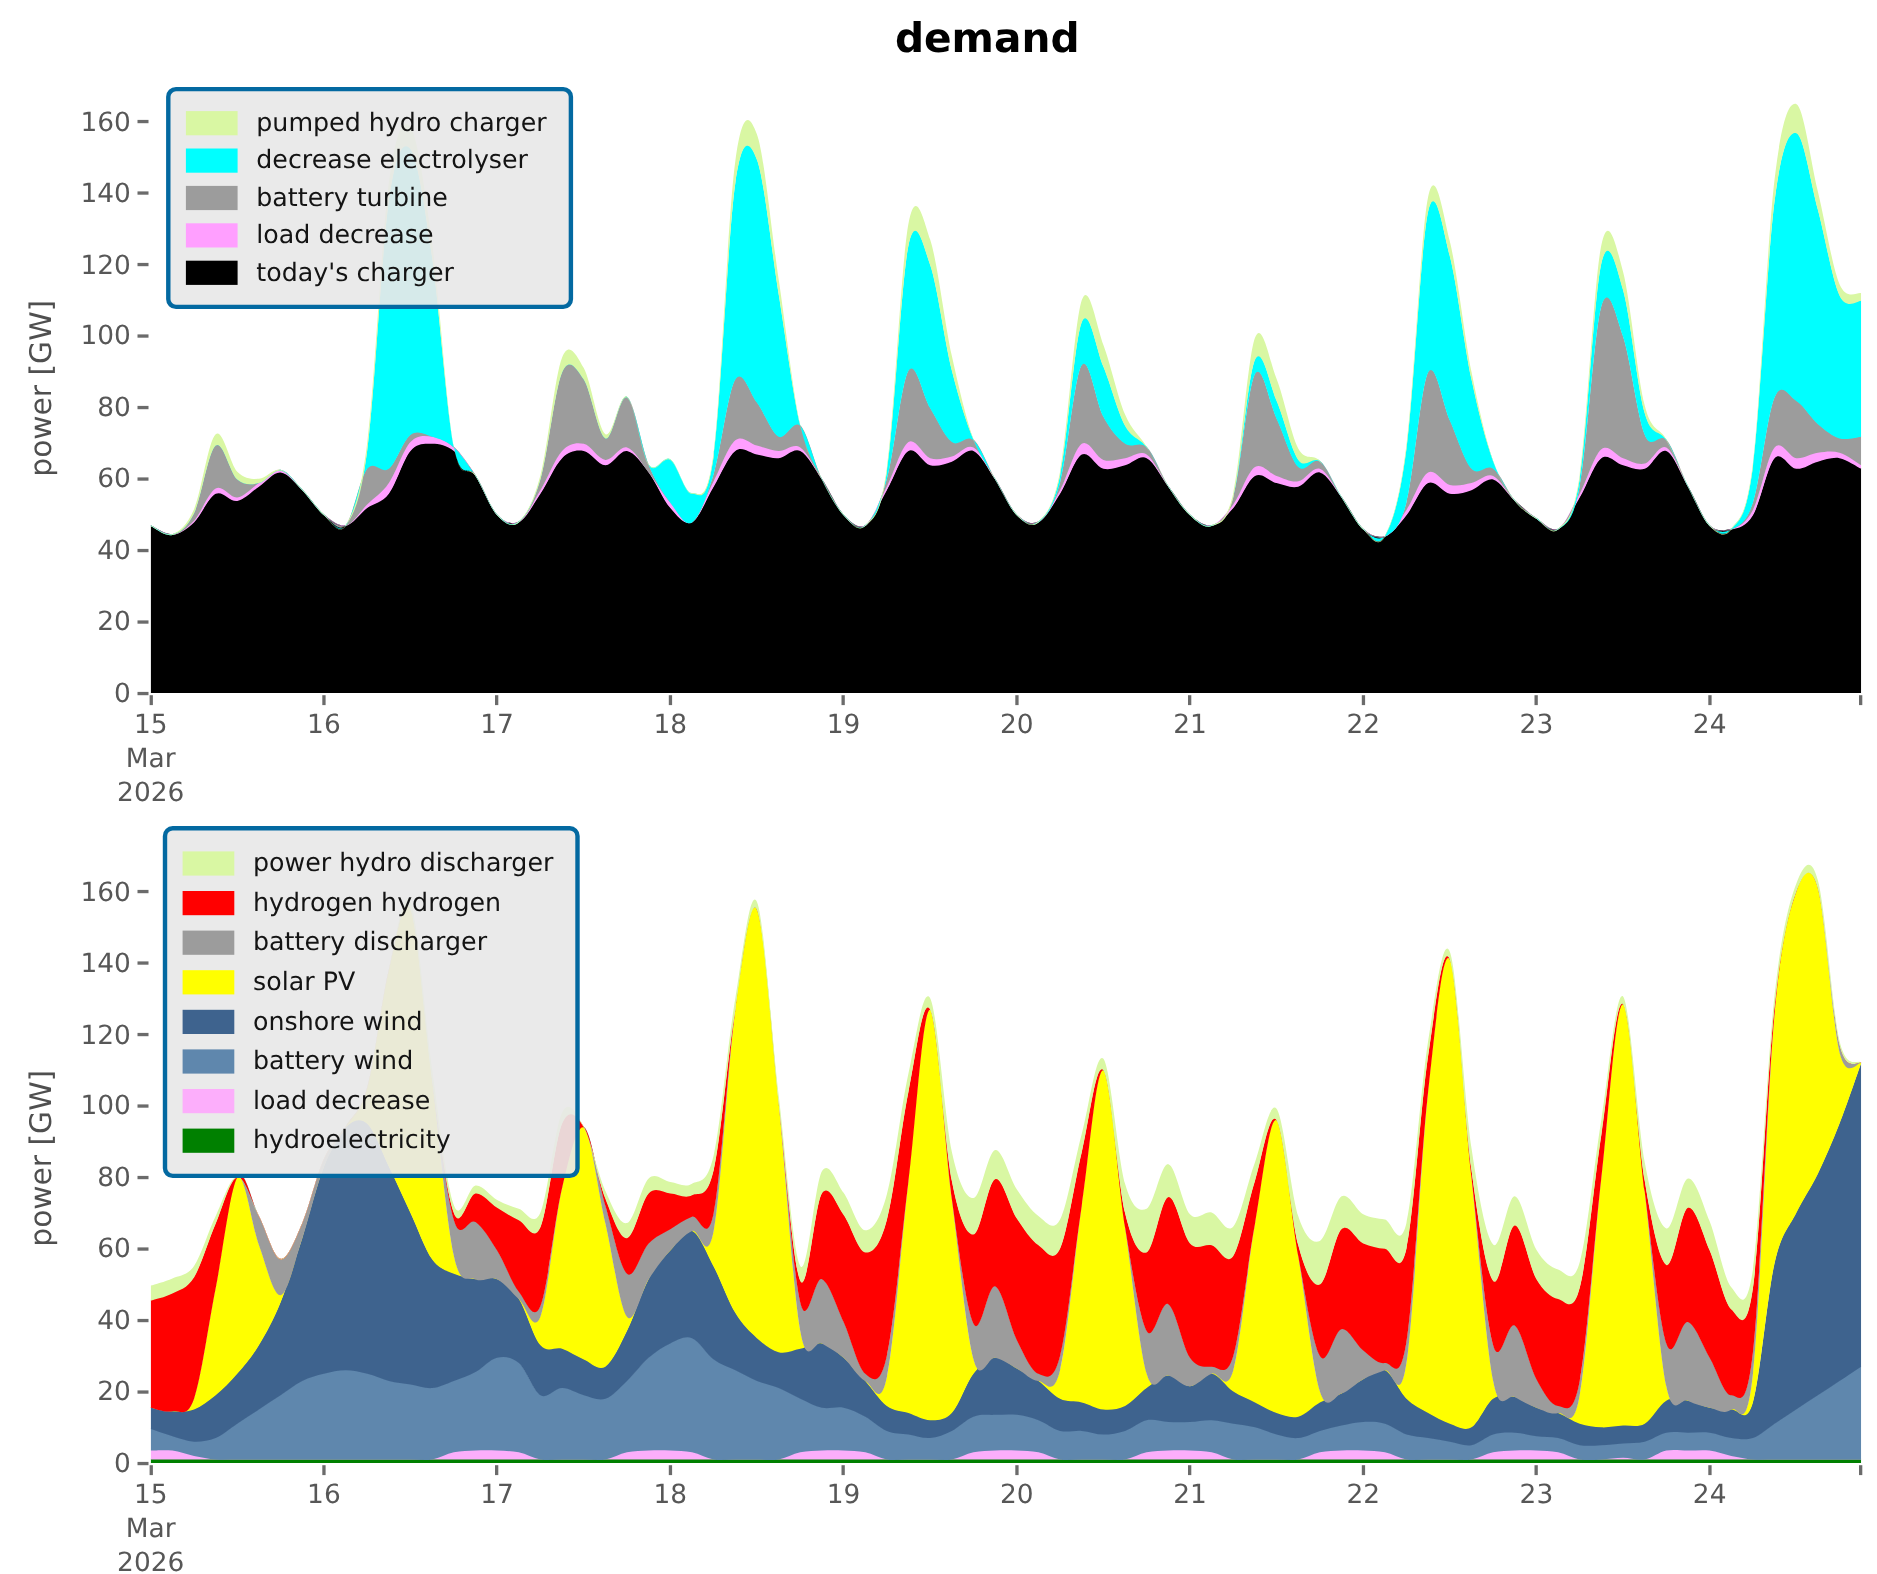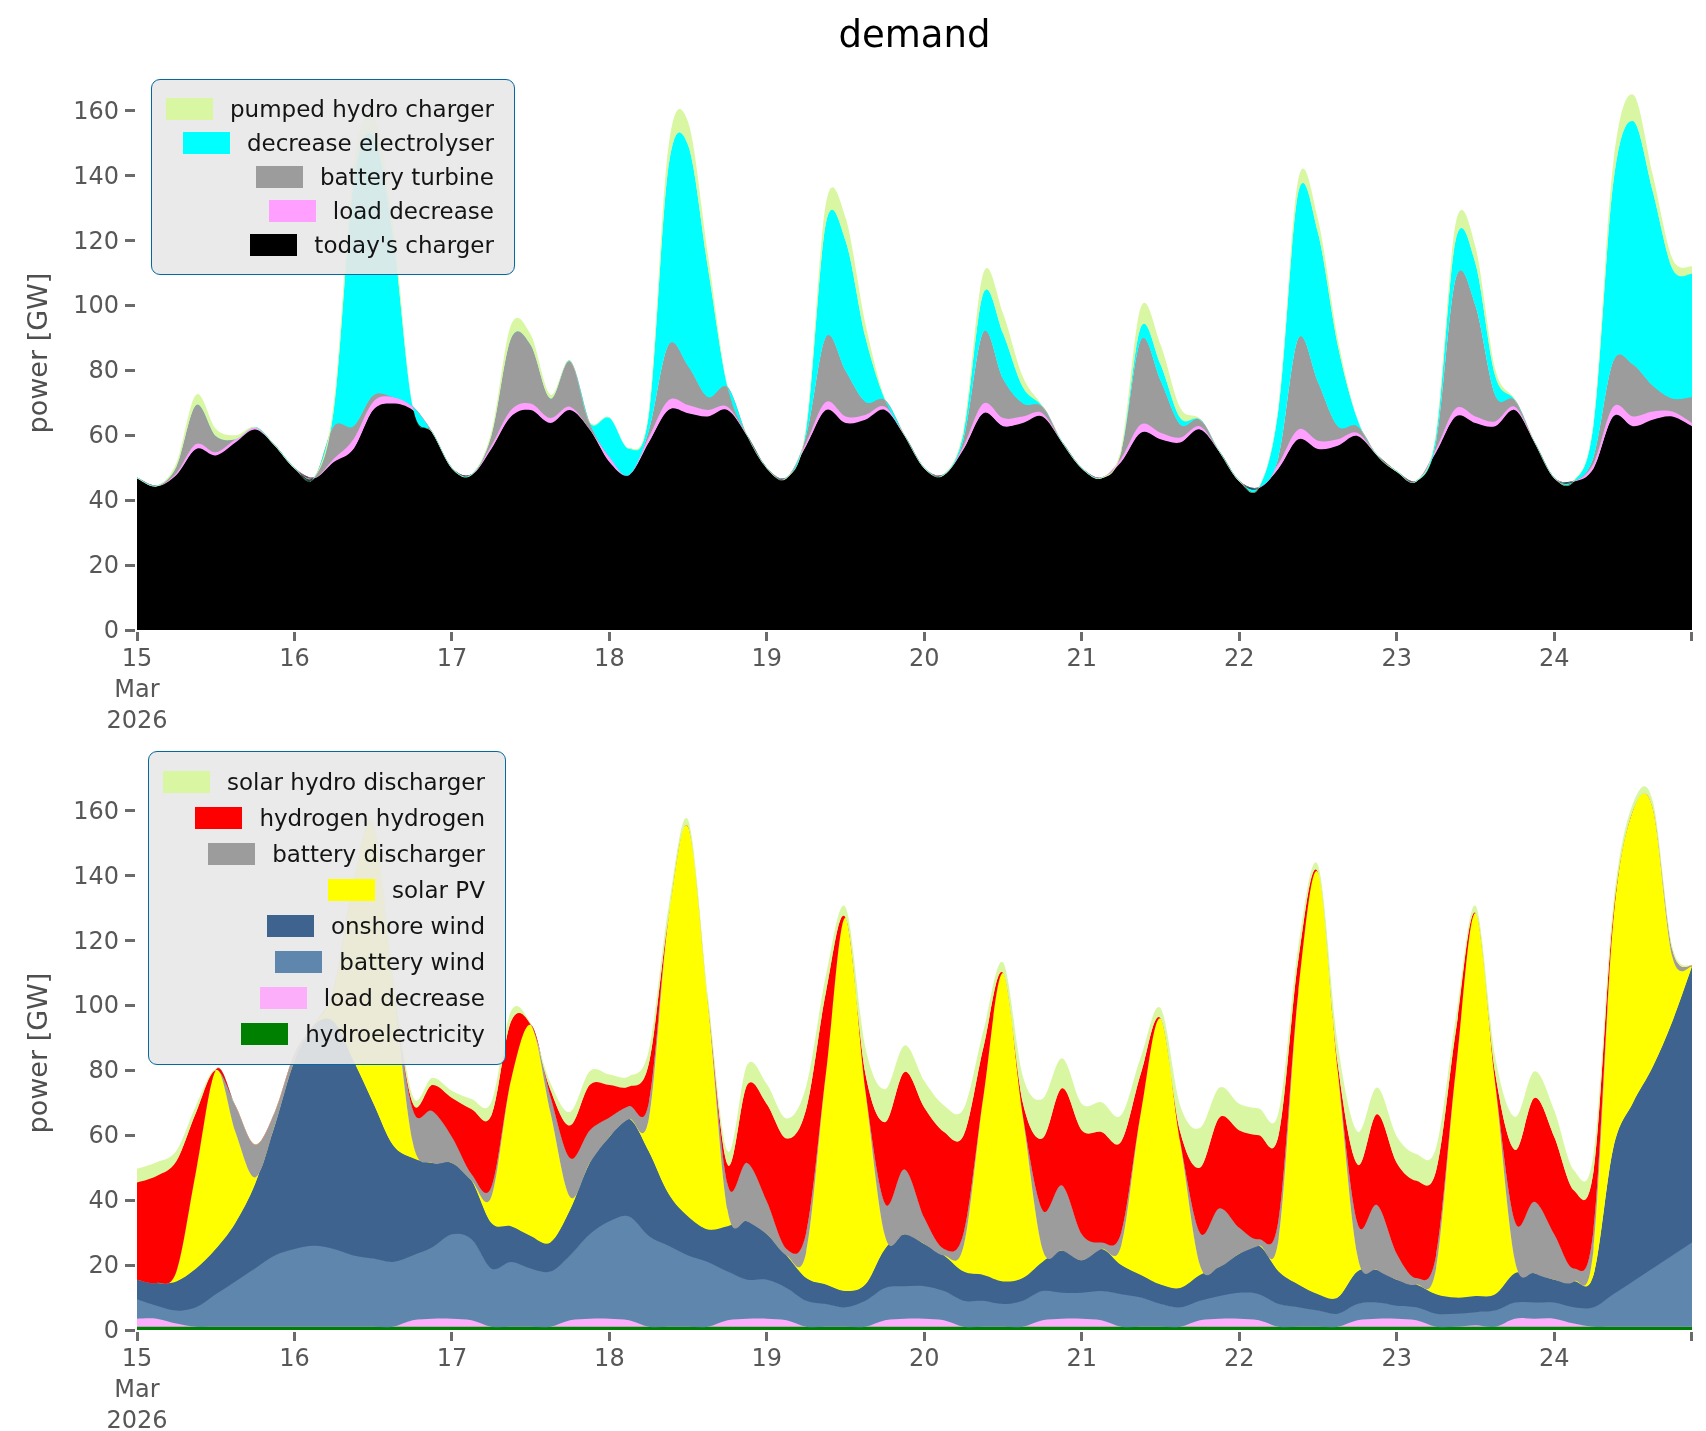--- a/index.html
+++ b/index.html
@@ -1,26 +1,26 @@
 <!DOCTYPE html>
 <html><head>
 <meta charset="utf-8">
 <style>
   html,body{margin:0;padding:0;background:#ffffff;overflow:hidden;}
   body{font-family:"DejaVu Sans","Liberation Sans",sans-serif;}
   .fig{position:relative;width:1706px;height:1431px;background:#ffffff;}
-  .chart-title{position:absolute;left:137px;width:1555px;text-align:center;font-size:37px;color:#000;font-weight:400;}
+  .chart-title{position:absolute;left:120px;width:1555px;text-align:center;font-size:37px;color:#000;font-weight:700;}
   .ylabel{position:absolute;width:320px;height:32px;text-align:center;font-size:27px;color:#4f4f4f;transform:rotate(-90deg);}
   .plot-svg{position:absolute;display:block;}
   .ticklabel{position:absolute;font-size:24px;color:#575757;line-height:28px;}
   .ytl{width:80px;text-align:right;}
   .xtl{width:110px;text-align:center;}
   .tickmark{position:absolute;background:#6b6b6b;}
-  .legend{position:absolute;background:rgba(232,232,232,0.92);border:1px solid #0369a1;border-radius:9px;
-          padding:12px 20px 12px 14px;display:flex;flex-direction:column;align-items:flex-end;}
+  .legend{position:absolute;background:rgba(232,232,232,0.92);border:4px solid #0369a1;border-radius:9px;
+          padding:12px 20px 12px 14px;display:flex;flex-direction:column;}
   .legend .lrow{display:flex;align-items:center;gap:17px;}
   .legend .sw{width:47px;height:22px;flex:0 0 auto;}
   .legend .ltext{font-size:23px;color:#141414;white-space:nowrap;}
   .leg-demand .lrow{margin:4px 0;}
   .leg-supply .lrow{margin:5px 0;}
 </style>
 </head>
 <body>
 
 <div class="fig">
@@ -68,21 +68,21 @@
         <path d="M0.0,504.0C3.3,504.6 13.1,507.0 19.7,507.3C26.2,507.6 32.8,508.1 39.4,505.7C45.9,503.2 52.5,498.1 59.1,492.7C65.6,487.3 72.2,480.8 78.7,473.2C85.3,465.6 91.9,458.1 98.4,447.2C105.0,436.4 111.5,424.5 118.1,408.3C124.7,392.1 131.2,370.4 137.8,349.9C144.3,329.3 150.9,301.7 157.5,285.0C164.0,268.2 170.6,255.8 177.2,249.3C183.7,242.8 190.3,240.1 196.8,246.0C203.4,252.0 210.0,271.4 216.5,285.0C223.1,298.5 229.6,313.1 236.2,327.2C242.8,341.2 249.3,360.2 255.9,369.4C262.4,378.5 269.0,379.4 275.6,382.3C282.1,385.3 288.7,386.4 295.3,387.2C301.8,388.0 308.4,384.2 314.9,387.2C321.5,390.2 328.1,395.0 334.6,405.1C341.2,415.1 347.7,439.7 354.3,447.2C360.9,454.8 367.4,448.3 374.0,450.5C380.5,452.7 387.1,457.5 393.7,460.2C400.2,462.9 406.8,471.0 413.4,466.7C419.9,462.4 426.5,447.5 433.0,434.3C439.6,421.0 446.2,399.4 452.7,387.2C459.3,375.0 465.8,368.5 472.4,361.2C479.0,353.9 485.5,341.0 492.1,343.4C498.6,345.8 505.2,363.4 511.8,375.8C518.3,388.3 524.9,407.2 531.5,418.0C538.0,428.9 544.6,434.8 551.1,440.8C557.7,446.7 564.3,452.1 570.8,453.7C577.4,455.4 583.9,451.8 590.5,450.5C597.1,449.1 603.6,444.3 610.2,445.6C616.8,447.0 623.3,452.9 629.9,458.6C636.4,464.3 643.0,472.4 649.6,479.7C656.1,487.0 662.7,497.6 669.2,502.4C675.8,507.3 682.4,506.7 688.9,508.9C695.5,511.1 702.0,515.4 708.6,515.4C715.2,515.4 721.7,515.9 728.3,508.9C734.9,501.9 741.4,481.6 748.0,473.2C754.5,464.8 761.1,459.4 767.7,458.6C774.2,457.8 780.8,464.8 787.3,468.3C793.9,471.9 800.5,475.1 807.0,479.7C813.6,484.3 820.1,492.7 826.7,495.9C833.3,499.2 839.8,497.6 846.4,499.2C853.0,500.8 859.5,505.1 866.1,505.7C872.6,506.2 879.2,505.7 885.8,502.4C892.3,499.2 898.9,490.8 905.4,486.2C912.0,481.6 918.6,475.1 925.1,474.8C931.7,474.6 938.2,484.8 944.8,484.6C951.4,484.3 957.9,472.4 964.5,473.2C971.1,474.0 977.6,485.1 984.2,489.4C990.7,493.8 997.3,495.9 1003.9,499.2C1010.4,502.4 1017.0,506.7 1023.5,508.9C1030.1,511.1 1036.7,513.8 1043.2,512.2C1049.8,510.5 1056.4,502.7 1062.9,499.2C1069.5,495.7 1076.0,494.6 1082.6,491.1C1089.2,487.5 1095.7,481.6 1102.3,478.1C1108.8,474.6 1115.4,467.0 1122.0,470.0C1128.5,472.9 1135.1,489.4 1141.6,495.9C1148.2,502.4 1154.8,505.1 1161.3,508.9C1167.9,512.7 1174.5,516.5 1181.0,518.6C1187.6,520.8 1194.1,525.7 1200.7,521.9C1207.3,518.1 1213.8,500.5 1220.4,495.9C1226.9,491.3 1233.5,493.0 1240.1,494.3C1246.6,495.7 1253.2,501.6 1259.7,504.0C1266.3,506.5 1272.9,506.5 1279.4,508.9C1286.0,511.3 1292.6,516.5 1299.1,518.6C1305.7,520.8 1312.2,521.6 1318.8,521.9C1325.4,522.2 1331.9,520.8 1338.5,520.3C1345.0,519.7 1351.6,522.4 1358.2,518.6C1364.7,514.9 1371.3,501.1 1377.8,497.6C1384.4,494.0 1391.0,496.5 1397.5,497.6C1404.1,498.6 1410.7,502.7 1417.2,504.0C1423.8,505.4 1430.3,506.5 1436.9,505.7C1443.5,504.9 1450.0,521.4 1456.6,499.2C1463.1,477.0 1469.7,401.3 1476.3,372.6C1482.8,343.9 1489.4,340.7 1495.9,327.2C1502.5,313.6 1509.1,305.0 1515.6,291.5C1522.2,277.9 1528.8,262.8 1535.3,246.0C1541.9,229.2 1551.7,200.0 1555.0,190.8L1555.0,467.4C1551.7,469.6 1541.9,476.1 1535.3,480.4C1528.8,484.7 1522.2,489.1 1515.6,493.4C1509.1,497.7 1502.5,502.0 1495.9,506.4C1489.4,510.7 1482.8,515.0 1476.3,519.3C1469.7,523.7 1463.1,530.2 1456.6,532.3C1450.0,534.5 1443.5,533.1 1436.9,532.3C1430.3,531.5 1423.8,528.3 1417.2,527.5C1410.7,526.7 1404.1,527.5 1397.5,527.5C1391.0,527.5 1384.4,526.1 1377.8,527.5C1371.3,528.8 1364.7,534.0 1358.2,535.6C1351.6,537.2 1345.0,536.7 1338.5,537.2C1331.9,537.7 1325.4,538.6 1318.8,538.8C1312.2,539.1 1305.7,539.9 1299.1,538.8C1292.6,537.7 1286.0,533.7 1279.4,532.3C1272.9,531.0 1266.3,531.5 1259.7,530.7C1253.2,529.9 1246.6,527.7 1240.1,527.5C1233.5,527.2 1226.9,527.2 1220.4,529.1C1213.8,531.0 1207.3,537.7 1200.7,538.8C1194.1,539.9 1187.6,536.7 1181.0,535.6C1174.5,534.5 1167.9,533.4 1161.3,532.3C1154.8,531.2 1148.2,531.2 1141.6,529.1C1135.1,526.9 1128.5,521.2 1122.0,519.3C1115.4,517.5 1108.8,517.5 1102.3,517.7C1095.7,518.0 1089.2,519.6 1082.6,521.0C1076.0,522.3 1069.5,523.9 1062.9,525.8C1056.4,527.7 1049.8,531.8 1043.2,532.3C1036.7,532.9 1030.1,530.7 1023.5,529.1C1017.0,527.5 1010.4,524.2 1003.9,522.6C997.3,521.0 990.7,520.4 984.2,519.3C977.6,518.3 971.1,516.4 964.5,516.1C957.9,515.8 951.4,517.5 944.8,517.7C938.2,518.0 931.7,518.0 925.1,517.7C918.6,517.5 912.0,514.8 905.4,516.1C898.9,517.5 892.3,523.7 885.8,525.8C879.2,528.0 872.6,529.1 866.1,529.1C859.5,529.1 853.0,526.4 846.4,525.8C839.8,525.3 833.3,527.5 826.7,525.8C820.1,524.2 813.6,518.5 807.0,516.1C800.5,513.7 793.9,512.0 787.3,511.2C780.8,510.4 774.2,511.0 767.7,511.2C761.1,511.5 754.5,510.4 748.0,512.9C741.4,515.3 734.9,522.6 728.3,525.8C721.7,529.1 715.2,531.8 708.6,532.3C702.0,532.9 695.5,530.2 688.9,529.1C682.4,528.0 675.8,528.5 669.2,525.8C662.7,523.1 656.1,516.4 649.6,512.9C643.0,509.3 636.4,506.1 629.9,504.7C623.3,503.4 616.8,506.1 610.2,504.7C603.6,503.4 597.1,499.6 590.5,496.6C583.9,493.7 577.4,489.6 570.8,486.9C564.3,484.2 557.7,483.1 551.1,480.4C544.6,477.7 538.0,473.9 531.5,470.7C524.9,467.4 518.3,465.8 511.8,460.9C505.2,456.1 498.6,443.9 492.1,441.5C485.5,439.0 479.0,443.3 472.4,446.3C465.8,449.3 459.3,453.6 452.7,459.3C446.2,465.0 439.6,474.2 433.0,480.4C426.5,486.6 419.9,494.5 413.4,496.6C406.8,498.8 400.2,495.0 393.7,493.4C387.1,491.8 380.5,486.9 374.0,486.9C367.4,486.9 360.9,497.2 354.3,493.4C347.7,489.6 341.2,469.9 334.6,464.2C328.1,458.5 321.5,458.0 314.9,459.3C308.4,460.7 301.8,468.8 295.3,472.3C288.7,475.8 282.1,478.0 275.6,480.4C269.0,482.8 262.4,486.4 255.9,486.9C249.3,487.4 242.8,484.7 236.2,483.6C229.6,482.6 223.1,482.0 216.5,480.4C210.0,478.8 203.4,475.5 196.8,473.9C190.3,472.3 183.7,470.7 177.2,470.7C170.6,470.7 164.0,472.3 157.5,473.9C150.9,475.5 144.3,477.2 137.8,480.4C131.2,483.6 124.7,489.1 118.1,493.4C111.5,497.7 105.0,502.0 98.4,506.4C91.9,510.7 85.3,515.0 78.7,519.3C72.2,523.7 65.6,529.6 59.1,532.3C52.5,535.0 45.9,535.8 39.4,535.6C32.8,535.3 26.2,532.6 19.7,530.7C13.1,528.8 3.3,525.3 0.0,524.2Z" fill="#3e638e" stroke="none"></path>
         <path d="M0.0,504.0C3.3,504.6 13.1,508.6 19.7,507.3C26.2,505.9 32.8,514.6 39.4,495.9C45.9,477.3 52.5,428.9 59.1,395.3C65.6,361.8 72.2,301.2 78.7,294.7C85.3,288.2 91.9,338.5 98.4,356.4C105.0,374.2 111.5,402.9 118.1,401.8C124.7,400.7 131.2,369.4 137.8,349.9C144.3,330.4 150.9,301.7 157.5,285.0C164.0,268.2 170.6,261.2 177.2,249.3C183.7,237.4 190.3,237.4 196.8,213.6C203.4,189.8 210.0,133.5 216.5,106.5C223.1,79.4 229.6,34.5 236.2,51.3C242.8,68.0 249.3,154.6 255.9,207.1C262.4,259.5 269.0,336.1 275.6,366.1C282.1,396.1 288.7,383.7 295.3,387.2C301.8,390.7 308.4,384.2 314.9,387.2C321.5,390.2 328.1,399.4 334.6,405.1C341.2,410.7 347.7,438.0 354.3,421.3C360.9,404.5 367.4,333.1 374.0,304.4C380.5,275.8 387.1,243.9 393.7,249.3C400.2,254.7 406.8,308.2 413.4,336.9C419.9,365.6 426.5,412.9 433.0,421.3C439.6,429.7 446.2,397.2 452.7,387.2C459.3,377.2 465.8,368.5 472.4,361.2C479.0,353.9 485.5,346.4 492.1,343.4C498.6,340.4 505.2,376.9 511.8,343.4C518.3,309.8 524.9,190.8 531.5,142.2C538.0,93.5 544.6,37.2 551.1,51.3C557.7,65.3 564.3,162.7 570.8,226.5C577.4,290.4 583.9,397.8 590.5,434.3C597.1,470.8 603.6,441.6 610.2,445.6C616.8,449.7 623.3,452.9 629.9,458.6C636.4,464.3 643.0,476.7 649.6,479.7C656.1,482.7 662.7,506.7 669.2,476.5C675.8,446.2 682.4,353.7 688.9,297.9C695.5,242.2 702.0,139.5 708.6,142.2C715.2,144.9 721.7,261.2 728.3,314.2C734.9,367.2 741.4,436.2 748.0,460.2C754.5,484.3 761.1,457.3 767.7,458.6C774.2,460.0 780.8,464.8 787.3,468.3C793.9,471.9 800.5,479.4 807.0,479.7C813.6,480.0 820.1,496.5 826.7,470.0C833.3,443.5 839.8,366.1 846.4,320.7C853.0,275.2 859.5,194.1 866.1,197.3C872.6,200.6 879.2,294.2 885.8,340.1C892.3,386.1 898.9,450.8 905.4,473.2C912.0,495.7 918.6,472.9 925.1,474.8C931.7,476.7 938.2,484.8 944.8,484.6C951.4,484.3 957.9,475.6 964.5,473.2C971.1,470.8 977.6,492.7 984.2,470.0C990.7,447.2 997.3,374.8 1003.9,336.9C1010.4,299.0 1017.0,237.9 1023.5,242.8C1030.1,247.6 1036.7,325.0 1043.2,366.1C1049.8,407.2 1056.4,468.6 1062.9,489.4C1069.5,510.3 1076.0,493.0 1082.6,491.1C1089.2,489.2 1095.7,481.6 1102.3,478.1C1108.8,474.6 1115.4,472.4 1122.0,470.0C1128.5,467.5 1135.1,505.7 1141.6,463.5C1148.2,421.3 1154.8,277.9 1161.3,216.8C1167.9,155.7 1174.5,83.7 1181.0,96.7C1187.6,109.7 1194.1,230.9 1200.7,294.7C1207.3,358.5 1213.8,446.4 1220.4,479.7C1226.9,513.0 1233.5,490.3 1240.1,494.3C1246.6,498.4 1253.2,501.6 1259.7,504.0C1266.3,506.5 1272.9,510.8 1279.4,508.9C1286.0,507.0 1292.6,528.4 1299.1,492.7C1305.7,457.0 1312.2,353.9 1318.8,294.7C1325.4,235.5 1331.9,135.1 1338.5,137.3C1345.0,139.5 1351.6,249.8 1358.2,307.7C1364.7,365.6 1371.3,452.9 1377.8,484.6C1384.4,516.2 1391.0,494.3 1397.5,497.6C1404.1,500.8 1410.7,502.7 1417.2,504.0C1423.8,505.4 1430.3,510.8 1436.9,505.7C1443.5,500.5 1450.0,533.3 1456.6,473.2C1463.1,413.2 1469.7,218.4 1476.3,145.4C1482.8,72.4 1489.4,54.0 1495.9,35.1C1502.5,16.1 1509.1,7.5 1515.6,31.8C1522.2,56.1 1528.8,154.6 1535.3,181.1C1541.9,207.6 1551.7,189.2 1555.0,190.8L1555.0,191.5C1551.7,200.7 1541.9,229.9 1535.3,246.7C1528.8,263.5 1522.2,278.6 1515.6,292.2C1509.1,305.7 1502.5,314.3 1495.9,327.9C1489.4,341.4 1482.8,344.6 1476.3,373.3C1469.7,402.0 1463.1,477.7 1456.6,499.9C1450.0,522.1 1443.5,505.6 1436.9,506.4C1430.3,507.2 1423.8,506.1 1417.2,504.7C1410.7,503.4 1404.1,499.3 1397.5,498.3C1391.0,497.2 1384.4,494.7 1377.8,498.3C1371.3,501.8 1364.7,515.6 1358.2,519.3C1351.6,523.1 1345.0,520.4 1338.5,521.0C1331.9,521.5 1325.4,522.9 1318.8,522.6C1312.2,522.3 1305.7,521.5 1299.1,519.3C1292.6,517.2 1286.0,512.0 1279.4,509.6C1272.9,507.2 1266.3,507.2 1259.7,504.7C1253.2,502.3 1246.6,496.4 1240.1,495.0C1233.5,493.7 1226.9,492.0 1220.4,496.6C1213.8,501.2 1207.3,518.8 1200.7,522.6C1194.1,526.4 1187.6,521.5 1181.0,519.3C1174.5,517.2 1167.9,513.4 1161.3,509.6C1154.8,505.8 1148.2,503.1 1141.6,496.6C1135.1,490.1 1128.5,473.6 1122.0,470.7C1115.4,467.7 1108.8,475.3 1102.3,478.8C1095.7,482.3 1089.2,488.2 1082.6,491.8C1076.0,495.3 1069.5,496.4 1062.9,499.9C1056.4,503.4 1049.8,511.2 1043.2,512.9C1036.7,514.5 1030.1,511.8 1023.5,509.6C1017.0,507.4 1010.4,503.1 1003.9,499.9C997.3,496.6 990.7,494.5 984.2,490.1C977.6,485.8 971.1,474.7 964.5,473.9C957.9,473.1 951.4,485.0 944.8,485.3C938.2,485.5 931.7,475.3 925.1,475.5C918.6,475.8 912.0,482.3 905.4,486.9C898.9,491.5 892.3,499.9 885.8,503.1C879.2,506.4 872.6,506.9 866.1,506.4C859.5,505.8 853.0,501.5 846.4,499.9C839.8,498.3 833.3,499.9 826.7,496.6C820.1,493.4 813.6,485.0 807.0,480.4C800.5,475.8 793.9,472.6 787.3,469.0C780.8,465.5 774.2,458.5 767.7,459.3C761.1,460.1 754.5,465.5 748.0,473.9C741.4,482.3 734.9,502.6 728.3,509.6C721.7,516.6 715.2,516.1 708.6,516.1C702.0,516.1 695.5,511.8 688.9,509.6C682.4,507.4 675.8,508.0 669.2,503.1C662.7,498.3 656.1,487.7 649.6,480.4C643.0,473.1 636.4,465.0 629.9,459.3C623.3,453.6 616.8,447.7 610.2,446.3C603.6,445.0 597.1,449.8 590.5,451.2C583.9,452.5 577.4,456.1 570.8,454.4C564.3,452.8 557.7,447.4 551.1,441.5C544.6,435.5 538.0,429.6 531.5,418.7C524.9,407.9 518.3,389.0 511.8,376.5C505.2,364.1 498.6,346.5 492.1,344.1C485.5,341.7 479.0,354.6 472.4,361.9C465.8,369.2 459.3,375.7 452.7,387.9C446.2,400.1 439.6,421.7 433.0,435.0C426.5,448.2 419.9,463.1 413.4,467.4C406.8,471.7 400.2,463.6 393.7,460.9C387.1,458.2 380.5,453.4 374.0,451.2C367.4,449.0 360.9,455.5 354.3,447.9C347.7,440.4 341.2,415.8 334.6,405.8C328.1,395.7 321.5,390.9 314.9,387.9C308.4,384.9 301.8,388.7 295.3,387.9C288.7,387.1 282.1,386.0 275.6,383.0C269.0,380.1 262.4,379.2 255.9,370.1C249.3,360.9 242.8,341.9 236.2,327.9C229.6,313.8 223.1,299.2 216.5,285.7C210.0,272.1 203.4,252.7 196.8,246.7C190.3,240.8 183.7,243.5 177.2,250.0C170.6,256.5 164.0,268.9 157.5,285.7C150.9,302.4 144.3,330.0 137.8,350.6C131.2,371.1 124.7,392.8 118.1,409.0C111.5,425.2 105.0,437.1 98.4,447.9C91.9,458.8 85.3,466.3 78.7,473.9C72.2,481.5 65.6,488.0 59.1,493.4C52.5,498.8 45.9,503.9 39.4,506.4C32.8,508.8 26.2,508.3 19.7,508.0C13.1,507.7 3.3,505.3 0.0,504.7Z" fill="#ffff00" stroke="none"></path>
         <path d="M0.0,504.0C3.3,504.6 13.1,508.6 19.7,507.3C26.2,505.9 32.8,514.6 39.4,495.9C45.9,477.3 52.5,428.9 59.1,395.3C65.6,361.8 72.2,305.5 78.7,294.7C85.3,283.9 91.9,318.0 98.4,330.4C105.0,342.8 111.5,368.3 118.1,369.4C124.7,370.4 131.2,352.0 137.8,336.9C144.3,321.7 150.9,293.1 157.5,278.5C164.0,263.9 170.6,260.1 177.2,249.3C183.7,238.4 190.3,237.4 196.8,213.6C203.4,189.8 210.0,133.5 216.5,106.5C223.1,79.4 229.6,34.5 236.2,51.3C242.8,68.0 249.3,160.0 255.9,207.1C262.4,254.1 269.0,312.3 275.6,333.6C282.1,355.0 288.7,330.7 295.3,335.3C301.8,339.9 308.4,350.7 314.9,361.2C321.5,371.8 328.1,390.2 334.6,398.6C341.2,406.9 347.7,427.2 354.3,411.5C360.9,395.9 367.4,331.5 374.0,304.4C380.5,277.4 387.1,246.6 393.7,249.3C400.2,252.0 406.8,298.5 413.4,320.7C419.9,342.8 426.5,376.7 433.0,382.3C439.6,388.0 446.2,361.5 452.7,354.7C459.3,348.0 465.8,345.8 472.4,341.8C479.0,337.7 485.5,332.8 492.1,330.4C498.6,328.0 505.2,358.5 511.8,327.2C518.3,295.8 524.9,188.1 531.5,142.2C538.0,96.2 544.6,37.2 551.1,51.3C557.7,65.3 564.3,167.0 570.8,226.5C577.4,286.0 583.9,381.5 590.5,408.3C597.1,435.1 603.6,384.2 610.2,387.2C616.8,390.2 623.3,411.8 629.9,426.1C636.4,440.5 643.0,468.1 649.6,473.2C656.1,478.3 662.7,486.2 669.2,457.0C675.8,427.8 682.4,350.4 688.9,297.9C695.5,245.5 702.0,139.5 708.6,142.2C715.2,144.9 721.7,266.6 728.3,314.2C734.9,361.8 741.4,414.5 748.0,427.8C754.5,441.0 761.1,391.3 767.7,393.7C774.2,396.1 780.8,429.1 787.3,442.4C793.9,455.6 800.5,470.8 807.0,473.2C813.6,475.6 820.1,482.4 826.7,457.0C833.3,431.6 839.8,363.9 846.4,320.7C853.0,277.4 859.5,194.1 866.1,197.3C872.6,200.6 879.2,300.7 885.8,340.1C892.3,379.6 898.9,422.6 905.4,434.3C912.0,445.9 918.6,405.9 925.1,409.9C931.7,414.0 938.2,449.1 944.8,458.6C951.4,468.1 957.9,467.0 964.5,466.7C971.1,466.4 977.6,478.6 984.2,457.0C990.7,435.3 997.3,372.6 1003.9,336.9C1010.4,301.2 1017.0,237.9 1023.5,242.8C1030.1,247.6 1036.7,330.4 1043.2,366.1C1049.8,401.8 1056.4,445.9 1062.9,457.0C1069.5,468.1 1076.0,433.5 1082.6,432.6C1089.2,431.8 1095.7,447.0 1102.3,452.1C1108.8,457.3 1115.4,464.8 1122.0,463.5C1128.5,462.1 1135.1,485.1 1141.6,444.0C1148.2,402.9 1154.8,274.7 1161.3,216.8C1167.9,158.9 1174.5,83.7 1181.0,96.7C1187.6,109.7 1194.1,236.3 1200.7,294.7C1207.3,353.1 1213.8,424.8 1220.4,447.2C1226.9,469.7 1233.5,424.3 1240.1,429.4C1246.6,434.5 1253.2,465.9 1259.7,478.1C1266.3,490.3 1272.9,502.2 1279.4,502.4C1286.0,502.7 1292.6,514.3 1299.1,479.7C1305.7,445.1 1312.2,351.8 1318.8,294.7C1325.4,237.6 1331.9,135.1 1338.5,137.3C1345.0,139.5 1351.6,256.3 1358.2,307.7C1364.7,359.1 1371.3,425.9 1377.8,445.6C1384.4,465.4 1391.0,424.0 1397.5,426.1C1404.1,428.3 1410.7,447.5 1417.2,458.6C1423.8,469.7 1430.3,493.5 1436.9,492.7C1443.5,491.9 1450.0,511.6 1456.6,453.7C1463.1,395.9 1469.7,215.2 1476.3,145.4C1482.8,75.6 1489.4,54.0 1495.9,35.1C1502.5,16.1 1509.1,8.5 1515.6,31.8C1522.2,55.1 1528.8,148.1 1535.3,174.6C1541.9,201.1 1551.7,188.1 1555.0,190.8L1555.0,191.5C1551.7,189.9 1541.9,208.3 1535.3,181.8C1528.8,155.3 1522.2,56.8 1515.6,32.5C1509.1,8.2 1502.5,16.8 1495.9,35.8C1489.4,54.7 1482.8,73.1 1476.3,146.1C1469.7,219.1 1463.1,413.9 1456.6,473.9C1450.0,534.0 1443.5,501.2 1436.9,506.4C1430.3,511.5 1423.8,506.1 1417.2,504.7C1410.7,503.4 1404.1,501.5 1397.5,498.3C1391.0,495.0 1384.4,516.9 1377.8,485.3C1371.3,453.6 1364.7,366.3 1358.2,308.4C1351.6,250.5 1345.0,140.2 1338.5,138.0C1331.9,135.8 1325.4,236.2 1318.8,295.4C1312.2,354.6 1305.7,457.7 1299.1,493.4C1292.6,529.1 1286.0,507.7 1279.4,509.6C1272.9,511.5 1266.3,507.2 1259.7,504.7C1253.2,502.3 1246.6,499.1 1240.1,495.0C1233.5,491.0 1226.9,513.7 1220.4,480.4C1213.8,447.1 1207.3,359.2 1200.7,295.4C1194.1,231.6 1187.6,110.4 1181.0,97.4C1174.5,84.4 1167.9,156.4 1161.3,217.5C1154.8,278.6 1148.2,422.0 1141.6,464.2C1135.1,506.4 1128.5,468.2 1122.0,470.7C1115.4,473.1 1108.8,475.3 1102.3,478.8C1095.7,482.3 1089.2,489.9 1082.6,491.8C1076.0,493.7 1069.5,511.0 1062.9,490.1C1056.4,469.3 1049.8,407.9 1043.2,366.8C1036.7,325.7 1030.1,248.3 1023.5,243.5C1017.0,238.6 1010.4,299.7 1003.9,337.6C997.3,375.5 990.7,447.9 984.2,470.7C977.6,493.4 971.1,471.5 964.5,473.9C957.9,476.3 951.4,485.0 944.8,485.3C938.2,485.5 931.7,477.4 925.1,475.5C918.6,473.6 912.0,496.4 905.4,473.9C898.9,451.5 892.3,386.8 885.8,340.8C879.2,294.9 872.6,201.3 866.1,198.0C859.5,194.8 853.0,275.9 846.4,321.4C839.8,366.8 833.3,444.2 826.7,470.7C820.1,497.2 813.6,480.7 807.0,480.4C800.5,480.1 793.9,472.6 787.3,469.0C780.8,465.5 774.2,460.7 767.7,459.3C761.1,458.0 754.5,485.0 748.0,460.9C741.4,436.9 734.9,367.9 728.3,314.9C721.7,261.9 715.2,145.6 708.6,142.9C702.0,140.2 695.5,242.9 688.9,298.6C682.4,354.4 675.8,446.9 669.2,477.2C662.7,507.4 656.1,483.4 649.6,480.4C643.0,477.4 636.4,465.0 629.9,459.3C623.3,453.6 616.8,450.4 610.2,446.3C603.6,442.3 597.1,471.5 590.5,435.0C583.9,398.4 577.4,291.1 570.8,227.2C564.3,163.4 557.7,66.0 551.1,52.0C544.6,37.9 538.0,94.2 531.5,142.9C524.9,191.5 518.3,310.5 511.8,344.1C505.2,377.6 498.6,341.1 492.1,344.1C485.5,347.1 479.0,354.6 472.4,361.9C465.8,369.2 459.3,377.9 452.7,387.9C446.2,397.9 439.6,430.4 433.0,422.0C426.5,413.6 419.9,366.3 413.4,337.6C406.8,308.9 400.2,255.4 393.7,250.0C387.1,244.6 380.5,276.5 374.0,305.1C367.4,333.8 360.9,405.2 354.3,422.0C347.7,438.7 341.2,411.4 334.6,405.8C328.1,400.1 321.5,390.9 314.9,387.9C308.4,384.9 301.8,391.4 295.3,387.9C288.7,384.4 282.1,396.8 275.6,366.8C269.0,336.8 262.4,260.2 255.9,207.8C249.3,155.3 242.8,68.7 236.2,52.0C229.6,35.2 223.1,80.1 216.5,107.2C210.0,134.2 203.4,190.5 196.8,214.3C190.3,238.1 183.7,238.1 177.2,250.0C170.6,261.9 164.0,268.9 157.5,285.7C150.9,302.4 144.3,331.1 137.8,350.6C131.2,370.1 124.7,401.4 118.1,402.5C111.5,403.6 105.0,374.9 98.4,357.1C91.9,339.2 85.3,288.9 78.7,295.4C72.2,301.9 65.6,362.5 59.1,396.0C52.5,429.6 45.9,478.0 39.4,496.6C32.8,515.3 26.2,506.6 19.7,508.0C13.1,509.3 3.3,505.3 0.0,504.7Z" fill="#9c9c9c" stroke="none"></path>
         <path d="M0.0,406.7C3.3,405.6 13.1,403.7 19.7,400.2C26.2,396.7 32.8,396.1 39.4,385.6C45.9,375.0 52.5,352.0 59.1,336.9C65.6,321.7 72.2,295.8 78.7,294.7C85.3,293.6 91.9,318.0 98.4,330.4C105.0,342.8 111.5,368.3 118.1,369.4C124.7,370.4 131.2,352.0 137.8,336.9C144.3,321.7 150.9,293.1 157.5,278.5C164.0,263.9 170.6,260.1 177.2,249.3C183.7,238.4 190.3,237.4 196.8,213.6C203.4,189.8 210.0,133.5 216.5,106.5C223.1,79.4 229.6,34.5 236.2,51.3C242.8,68.0 249.3,161.1 255.9,207.1C262.4,253.0 269.0,310.1 275.6,327.2C282.1,344.2 288.7,310.1 295.3,309.3C301.8,308.5 308.4,318.2 314.9,322.3C321.5,326.3 328.1,330.7 334.6,333.6C341.2,336.6 347.7,354.7 354.3,340.1C360.9,325.5 367.4,261.2 374.0,246.0C380.5,230.9 387.1,237.9 393.7,249.3C400.2,260.6 406.8,297.4 413.4,314.2C419.9,330.9 426.5,350.7 433.0,349.9C439.6,349.1 446.2,316.1 452.7,309.3C459.3,302.5 465.8,309.0 472.4,309.3C479.0,309.6 485.5,314.4 492.1,310.9C498.6,307.4 505.2,316.3 511.8,288.2C518.3,260.1 524.9,181.6 531.5,142.2C538.0,102.7 544.6,37.2 551.1,51.3C557.7,65.3 564.3,170.3 570.8,226.5C577.4,282.8 583.9,375.0 590.5,388.8C597.1,402.6 603.6,319.3 610.2,309.3C616.8,299.3 623.3,319.9 629.9,328.8C636.4,337.7 643.0,362.0 649.6,362.9C656.1,363.7 662.7,358.0 669.2,333.6C675.8,309.3 682.4,248.7 688.9,216.8C695.5,184.9 702.0,128.6 708.6,142.2C715.2,155.7 721.7,263.9 728.3,297.9C734.9,332.0 741.4,346.9 748.0,346.6C754.5,346.4 761.1,298.8 767.7,296.3C774.2,293.9 780.8,322.0 787.3,332.0C793.9,342.0 800.5,351.8 807.0,356.4C813.6,361.0 820.1,373.7 826.7,359.6C833.3,345.5 839.8,299.0 846.4,272.0C853.0,244.9 859.5,188.1 866.1,197.3C872.6,206.5 879.2,299.6 885.8,327.2C892.3,354.7 898.9,365.3 905.4,362.9C912.0,360.4 918.6,313.9 925.1,312.6C931.7,311.2 938.2,347.4 944.8,354.7C951.4,362.0 957.9,354.5 964.5,356.4C971.1,358.3 977.6,375.8 984.2,366.1C990.7,356.4 997.3,318.5 1003.9,297.9C1010.4,277.4 1017.0,233.0 1023.5,242.8C1030.1,252.5 1036.7,331.5 1043.2,356.4C1049.8,381.3 1056.4,394.5 1062.9,392.1C1069.5,389.6 1076.0,348.0 1082.6,341.8C1089.2,335.5 1095.7,351.8 1102.3,354.7C1108.8,357.7 1115.4,358.8 1122.0,359.6C1128.5,360.4 1135.1,388.8 1141.6,359.6C1148.2,330.4 1154.8,228.2 1161.3,184.4C1167.9,140.5 1174.5,79.4 1181.0,96.7C1187.6,114.0 1194.1,239.5 1200.7,288.2C1207.3,336.9 1213.8,380.4 1220.4,388.8C1226.9,397.2 1233.5,338.8 1240.1,338.5C1246.6,338.2 1253.2,376.1 1259.7,387.2C1266.3,398.3 1272.9,403.7 1279.4,405.1C1286.0,406.4 1292.6,420.2 1299.1,395.3C1305.7,370.4 1312.2,298.8 1318.8,255.8C1325.4,212.8 1331.9,130.3 1338.5,137.3C1345.0,144.3 1351.6,258.5 1358.2,297.9C1364.7,337.4 1371.3,370.2 1377.8,374.2C1384.4,378.3 1391.0,324.5 1397.5,322.3C1404.1,320.1 1410.7,345.8 1417.2,361.2C1423.8,376.7 1430.3,409.1 1436.9,414.8C1443.5,420.5 1450.0,441.3 1456.6,395.3C1463.1,349.3 1469.7,199.0 1476.3,138.9C1482.8,78.9 1489.4,52.9 1495.9,35.1C1502.5,17.2 1509.1,8.5 1515.6,31.8C1522.2,55.1 1528.8,148.1 1535.3,174.6C1541.9,201.1 1551.7,188.1 1555.0,190.8L1555.0,191.5C1551.7,188.8 1541.9,201.8 1535.3,175.3C1528.8,148.8 1522.2,55.8 1515.6,32.5C1509.1,9.2 1502.5,16.8 1495.9,35.8C1489.4,54.7 1482.8,76.3 1476.3,146.1C1469.7,215.9 1463.1,396.6 1456.6,454.4C1450.0,512.3 1443.5,492.6 1436.9,493.4C1430.3,494.2 1423.8,470.4 1417.2,459.3C1410.7,448.2 1404.1,429.0 1397.5,426.8C1391.0,424.7 1384.4,466.1 1377.8,446.3C1371.3,426.6 1364.7,359.8 1358.2,308.4C1351.6,257.0 1345.0,140.2 1338.5,138.0C1331.9,135.8 1325.4,238.3 1318.8,295.4C1312.2,352.5 1305.7,445.8 1299.1,480.4C1292.6,515.0 1286.0,503.4 1279.4,503.1C1272.9,502.9 1266.3,490.9 1259.7,478.8C1253.2,466.6 1246.6,435.2 1240.1,430.1C1233.5,425.0 1226.9,470.4 1220.4,447.9C1213.8,425.5 1207.3,353.8 1200.7,295.4C1194.1,237.0 1187.6,110.4 1181.0,97.4C1174.5,84.4 1167.9,159.6 1161.3,217.5C1154.8,275.4 1148.2,403.6 1141.6,444.7C1135.1,485.8 1128.5,462.8 1122.0,464.2C1115.4,465.5 1108.8,458.0 1102.3,452.8C1095.7,447.7 1089.2,432.5 1082.6,433.3C1076.0,434.2 1069.5,468.8 1062.9,457.7C1056.4,446.6 1049.8,402.5 1043.2,366.8C1036.7,331.1 1030.1,248.3 1023.5,243.5C1017.0,238.6 1010.4,301.9 1003.9,337.6C997.3,373.3 990.7,436.0 984.2,457.7C977.6,479.3 971.1,467.1 964.5,467.4C957.9,467.7 951.4,468.8 944.8,459.3C938.2,449.8 931.7,414.7 925.1,410.6C918.6,406.6 912.0,446.6 905.4,435.0C898.9,423.3 892.3,380.3 885.8,340.8C879.2,301.4 872.6,201.3 866.1,198.0C859.5,194.8 853.0,278.1 846.4,321.4C839.8,364.6 833.3,432.3 826.7,457.7C820.1,483.1 813.6,476.3 807.0,473.9C800.5,471.5 793.9,456.3 787.3,443.1C780.8,429.8 774.2,396.8 767.7,394.4C761.1,392.0 754.5,441.7 748.0,428.5C741.4,415.2 734.9,362.5 728.3,314.9C721.7,267.3 715.2,145.6 708.6,142.9C702.0,140.2 695.5,246.2 688.9,298.6C682.4,351.1 675.8,428.5 669.2,457.7C662.7,486.9 656.1,479.0 649.6,473.9C643.0,468.8 636.4,441.2 629.9,426.8C623.3,412.5 616.8,390.9 610.2,387.9C603.6,384.9 597.1,435.8 590.5,409.0C583.9,382.2 577.4,286.7 570.8,227.2C564.3,167.7 557.7,66.0 551.1,52.0C544.6,37.9 538.0,96.9 531.5,142.9C524.9,188.8 518.3,296.5 511.8,327.9C505.2,359.2 498.6,328.7 492.1,331.1C485.5,333.5 479.0,338.4 472.4,342.5C465.8,346.5 459.3,348.7 452.7,355.4C446.2,362.2 439.6,388.7 433.0,383.0C426.5,377.4 419.9,343.5 413.4,321.4C406.8,299.2 400.2,252.7 393.7,250.0C387.1,247.3 380.5,278.1 374.0,305.1C367.4,332.2 360.9,396.6 354.3,412.2C347.7,427.9 341.2,407.6 334.6,399.3C328.1,390.9 321.5,372.5 314.9,361.9C308.4,351.4 301.8,340.6 295.3,336.0C288.7,331.4 282.1,355.7 275.6,334.3C269.0,313.0 262.4,254.8 255.9,207.8C249.3,160.7 242.8,68.7 236.2,52.0C229.6,35.2 223.1,80.1 216.5,107.2C210.0,134.2 203.4,190.5 196.8,214.3C190.3,238.1 183.7,239.1 177.2,250.0C170.6,260.8 164.0,264.6 157.5,279.2C150.9,293.8 144.3,322.4 137.8,337.6C131.2,352.7 124.7,371.1 118.1,370.1C111.5,369.0 105.0,343.5 98.4,331.1C91.9,318.7 85.3,284.6 78.7,295.4C72.2,306.2 65.6,362.5 59.1,396.0C52.5,429.6 45.9,478.0 39.4,496.6C32.8,515.3 26.2,506.6 19.7,508.0C13.1,509.3 3.3,505.3 0.0,504.7Z" fill="#ff0000" stroke="none"></path>
         <path d="M0.0,393.7C3.3,392.6 13.1,390.2 19.7,387.2C26.2,384.2 32.8,385.3 39.4,375.8C45.9,366.4 52.5,343.9 59.1,330.4C65.6,316.9 72.2,294.7 78.7,294.7C85.3,294.7 91.9,318.0 98.4,330.4C105.0,342.8 111.5,368.3 118.1,369.4C124.7,370.4 131.2,352.0 137.8,336.9C144.3,321.7 150.9,293.1 157.5,278.5C164.0,263.9 170.6,260.1 177.2,249.3C183.7,238.4 190.3,237.4 196.8,213.6C203.4,189.8 210.0,134.6 216.5,106.5C223.1,78.3 229.6,29.6 236.2,44.8C242.8,59.9 249.3,151.4 255.9,197.3C262.4,243.3 269.0,303.1 275.6,320.7C282.1,338.2 288.7,303.6 295.3,302.8C301.8,302.0 308.4,312.3 314.9,315.8C321.5,319.3 328.1,322.0 334.6,323.9C341.2,325.8 347.7,341.8 354.3,327.2C360.9,312.6 367.4,249.3 374.0,236.3C380.5,223.3 387.1,237.4 393.7,249.3C400.2,261.2 406.8,293.1 413.4,307.7C419.9,322.3 426.5,338.8 433.0,336.9C439.6,335.0 446.2,302.5 452.7,296.3C459.3,290.1 465.8,298.8 472.4,299.6C479.0,300.4 485.5,305.3 492.1,301.2C498.6,297.1 505.2,303.4 511.8,275.2C518.3,247.1 524.9,170.8 531.5,132.4C538.0,94.0 544.6,30.2 551.1,44.8C557.7,59.4 564.3,164.9 570.8,220.1C577.4,275.2 583.9,364.2 590.5,375.8C597.1,387.5 603.6,300.9 610.2,289.8C616.8,278.7 623.3,300.4 629.9,309.3C636.4,318.2 643.0,343.1 649.6,343.4C656.1,343.7 662.7,334.7 669.2,310.9C675.8,287.1 682.4,230.3 688.9,200.6C695.5,170.8 702.0,120.5 708.6,132.4C715.2,144.3 721.7,241.7 728.3,272.0C734.9,302.3 741.4,314.4 748.0,314.2C754.5,313.9 761.1,271.7 767.7,270.4C774.2,269.0 780.8,296.1 787.3,306.1C793.9,316.1 800.5,325.8 807.0,330.4C813.6,335.0 820.1,346.1 826.7,333.6C833.3,321.2 839.8,280.1 846.4,255.8C853.0,231.4 859.5,180.0 866.1,187.6C872.6,195.2 879.2,278.5 885.8,301.2C892.3,323.9 898.9,326.9 905.4,323.9C912.0,320.9 918.6,282.5 925.1,283.3C931.7,284.2 938.2,321.5 944.8,328.8C951.4,336.1 957.9,325.3 964.5,327.2C971.1,329.1 977.6,347.7 984.2,340.1C990.7,332.6 997.3,299.6 1003.9,281.7C1010.4,263.9 1017.0,224.9 1023.5,233.0C1030.1,241.1 1036.7,310.4 1043.2,330.4C1049.8,350.4 1056.4,356.1 1062.9,353.1C1069.5,350.1 1076.0,316.6 1082.6,312.6C1089.2,308.5 1095.7,325.3 1102.3,328.8C1108.8,332.3 1115.4,332.3 1122.0,333.6C1128.5,335.0 1135.1,363.9 1141.6,336.9C1148.2,309.8 1154.8,212.5 1161.3,171.4C1167.9,130.3 1174.5,74.0 1181.0,90.2C1187.6,106.5 1194.1,224.4 1200.7,268.7C1207.3,313.1 1213.8,349.1 1220.4,356.4C1226.9,363.7 1233.5,311.7 1240.1,312.6C1246.6,313.4 1253.2,350.1 1259.7,361.2C1266.3,372.3 1272.9,377.2 1279.4,379.1C1286.0,381.0 1292.6,395.3 1299.1,372.6C1305.7,349.9 1312.2,283.1 1318.8,242.8C1325.4,202.5 1331.9,124.3 1338.5,130.8C1345.0,137.3 1351.6,246.6 1358.2,281.7C1364.7,316.9 1371.3,339.3 1377.8,341.8C1384.4,344.2 1391.0,297.4 1397.5,296.3C1404.1,295.2 1410.7,318.8 1417.2,335.3C1423.8,351.8 1430.3,388.0 1436.9,395.3C1443.5,402.6 1450.0,423.4 1456.6,379.1C1463.1,334.7 1469.7,187.6 1476.3,129.2C1482.8,70.8 1489.4,45.9 1495.9,28.6C1502.5,11.3 1509.1,1.5 1515.6,25.3C1522.2,49.1 1528.8,143.8 1535.3,171.4C1541.9,199.0 1551.7,187.6 1555.0,190.8L1555.0,191.5C1551.7,188.8 1541.9,201.8 1535.3,175.3C1528.8,148.8 1522.2,55.8 1515.6,32.5C1509.1,9.2 1502.5,17.9 1495.9,35.8C1489.4,53.6 1482.8,79.6 1476.3,139.6C1469.7,199.7 1463.1,350.0 1456.6,396.0C1450.0,442.0 1443.5,421.2 1436.9,415.5C1430.3,409.8 1423.8,377.4 1417.2,361.9C1410.7,346.5 1404.1,320.8 1397.5,323.0C1391.0,325.2 1384.4,379.0 1377.8,374.9C1371.3,370.9 1364.7,338.1 1358.2,298.6C1351.6,259.2 1345.0,145.0 1338.5,138.0C1331.9,131.0 1325.4,213.4 1318.8,256.5C1312.2,299.5 1305.7,371.1 1299.1,396.0C1292.6,420.9 1286.0,407.1 1279.4,405.8C1272.9,404.4 1266.3,399.0 1259.7,387.9C1253.2,376.8 1246.6,338.9 1240.1,339.2C1233.5,339.5 1226.9,397.9 1220.4,389.5C1213.8,381.1 1207.3,337.6 1200.7,288.9C1194.1,240.2 1187.6,114.7 1181.0,97.4C1174.5,80.1 1167.9,141.2 1161.3,185.1C1154.8,228.9 1148.2,331.1 1141.6,360.3C1135.1,389.5 1128.5,361.1 1122.0,360.3C1115.4,359.5 1108.8,358.4 1102.3,355.4C1095.7,352.5 1089.2,336.2 1082.6,342.5C1076.0,348.7 1069.5,390.3 1062.9,392.8C1056.4,395.2 1049.8,382.0 1043.2,357.1C1036.7,332.2 1030.1,253.2 1023.5,243.5C1017.0,233.7 1010.4,278.1 1003.9,298.6C997.3,319.2 990.7,357.1 984.2,366.8C977.6,376.5 971.1,359.0 964.5,357.1C957.9,355.2 951.4,362.7 944.8,355.4C938.2,348.1 931.7,311.9 925.1,313.3C918.6,314.6 912.0,361.1 905.4,363.6C898.9,366.0 892.3,355.4 885.8,327.9C879.2,300.3 872.6,207.2 866.1,198.0C859.5,188.8 853.0,245.6 846.4,272.7C839.8,299.7 833.3,346.2 826.7,360.3C820.1,374.4 813.6,361.7 807.0,357.1C800.5,352.5 793.9,342.7 787.3,332.7C780.8,322.7 774.2,294.6 767.7,297.0C761.1,299.5 754.5,347.1 748.0,347.3C741.4,347.6 734.9,332.7 728.3,298.6C721.7,264.6 715.2,156.4 708.6,142.9C702.0,129.3 695.5,185.6 688.9,217.5C682.4,249.4 675.8,310.0 669.2,334.3C662.7,358.7 656.1,364.4 649.6,363.6C643.0,362.7 636.4,338.4 629.9,329.5C623.3,320.6 616.8,300.0 610.2,310.0C603.6,320.0 597.1,403.3 590.5,389.5C583.9,375.7 577.4,283.5 570.8,227.2C564.3,171.0 557.7,66.0 551.1,52.0C544.6,37.9 538.0,103.4 531.5,142.9C524.9,182.3 518.3,260.8 511.8,288.9C505.2,317.0 498.6,308.1 492.1,311.6C485.5,315.1 479.0,310.3 472.4,310.0C465.8,309.7 459.3,303.2 452.7,310.0C446.2,316.8 439.6,349.8 433.0,350.6C426.5,351.4 419.9,331.6 413.4,314.9C406.8,298.1 400.2,261.3 393.7,250.0C387.1,238.6 380.5,231.6 374.0,246.7C367.4,261.9 360.9,326.2 354.3,340.8C347.7,355.4 341.2,337.3 334.6,334.3C328.1,331.4 321.5,327.0 314.9,323.0C308.4,318.9 301.8,309.2 295.3,310.0C288.7,310.8 282.1,344.9 275.6,327.9C269.0,310.8 262.4,253.7 255.9,207.8C249.3,161.8 242.8,68.7 236.2,52.0C229.6,35.2 223.1,80.1 216.5,107.2C210.0,134.2 203.4,190.5 196.8,214.3C190.3,238.1 183.7,239.1 177.2,250.0C170.6,260.8 164.0,264.6 157.5,279.2C150.9,293.8 144.3,322.4 137.8,337.6C131.2,352.7 124.7,371.1 118.1,370.1C111.5,369.0 105.0,343.5 98.4,331.1C91.9,318.7 85.3,294.3 78.7,295.4C72.2,296.5 65.6,322.4 59.1,337.6C52.5,352.7 45.9,375.7 39.4,386.3C32.8,396.8 26.2,397.4 19.7,400.9C13.1,404.4 3.3,406.3 0.0,407.4Z" fill="#d9f7a3" stroke="none"></path>
       </svg>
     </div>
   <div class="legend leg-supply" id="legend-1" style="left:148px;top:751px;">
       <div class="lrow">
         <span class="sw" style="background: rgb(217, 247, 163);"></span>
-        <span class="ltext">solar hydro discharger</span>
+        <span class="ltext">power hydro discharger</span>
       </div>
       <div class="lrow">
         <span class="sw" style="background: rgb(255, 0, 0);"></span>
         <span class="ltext">hydrogen hydrogen</span>
       </div>
       <div class="lrow">
         <span class="sw" style="background: rgb(156, 156, 156);"></span>
         <span class="ltext">battery discharger</span>
       </div>
       <div class="lrow">

